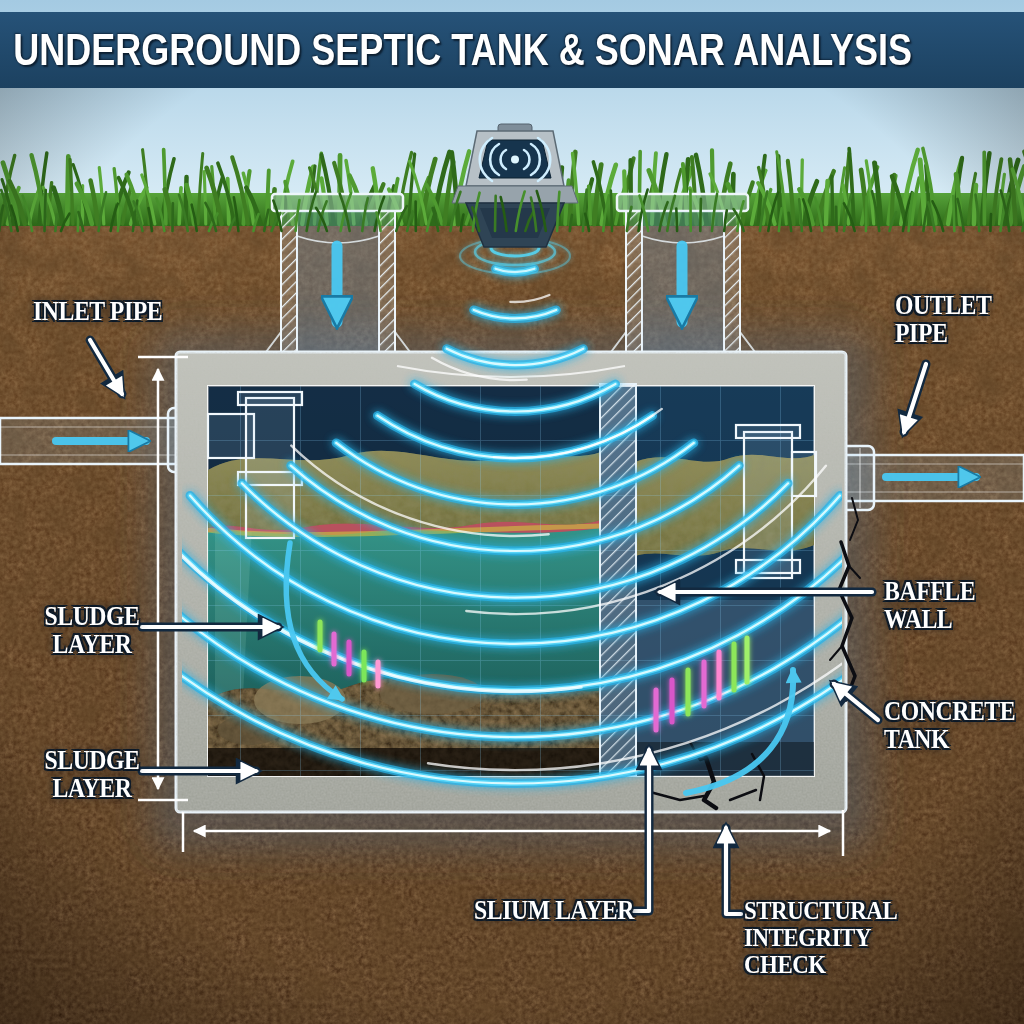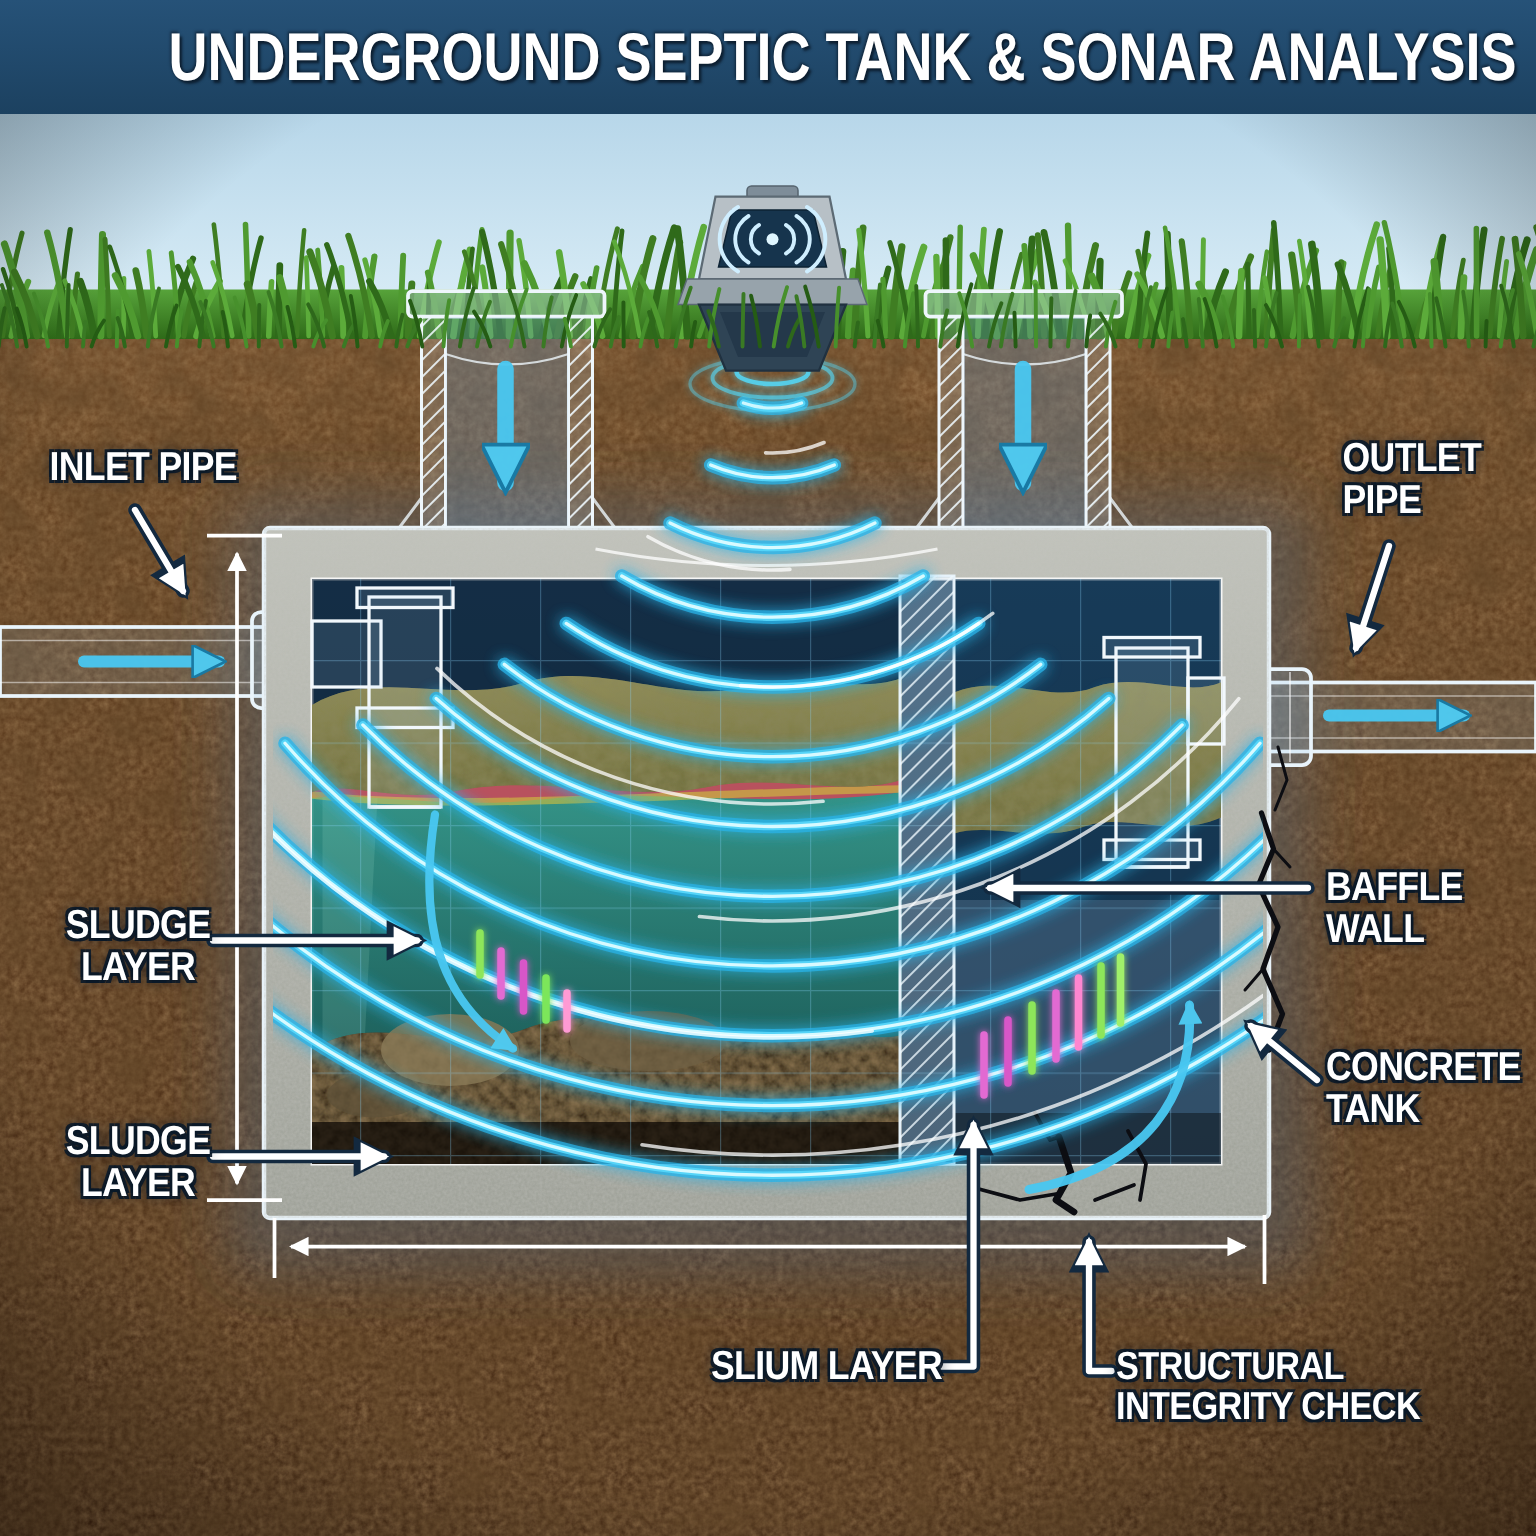--- a/index.html
+++ b/index.html
@@ -1,25 +1,25 @@
 <!DOCTYPE html>
 <html><head>
 <meta charset="utf-8">
 <style>
   html,body{margin:0;padding:0;background:#000;}
   body{width:1024px;height:1024px;position:relative;overflow:hidden;
        font-family:"Liberation Sans",sans-serif;}
   #scene{position:absolute;left:0;top:0;}
-  .banner{position:absolute;left:0;top:0;width:1024px;height:76px;
+  .banner{position:absolute;left:0;top:12px;width:1024px;height:76px;
           background:linear-gradient(#265278,#1c4160);
-          display:flex;align-items:center;justify-content:flex-start;z-index:5;}
+          display:flex;align-items:center;justify-content:flex-end;z-index:5;}
   .title{color:#fff;font-weight:bold;font-size:45px;letter-spacing:0px;
          transform:scaleX(0.8);white-space:nowrap;
          text-shadow:2px 2px 2px rgba(8,20,34,.8),-1px -1px 2px rgba(8,20,34,.6);}
-  #labels{position:absolute;left:0;top:0;width:1024px;height:1024px;z-index:4;pointer-events:none;}
+  #labels{position:absolute;left:0;top:0;width:1024px;height:1024px;z-index:4;pointer-events:none;font-family:Liberation Serif, serif;}
   .label{position:absolute;color:#fff;font-weight:bold;font-size:27px;line-height:1.04;
          letter-spacing:-0.5px;transform:scaleX(0.88);transform-origin:left top;
          text-shadow:2px 2px 0 rgba(10,24,40,.9),-2px 2px 0 rgba(10,24,40,.9),
                      2px -2px 0 rgba(10,24,40,.9),-2px -2px 0 rgba(10,24,40,.9),
                      0 0 10px rgba(10,24,40,.9);}
   .lbl-inlet{left:33px;top:297px;white-space:nowrap;}
   .lbl-outlet{left:895px;top:291px;width:106px;}
   .lbl-sludge1{left:36px;top:602px;width:112px;text-align:center;transform-origin:center top;}
   .lbl-sludge2{left:36px;top:746px;width:112px;text-align:center;transform-origin:center top;}
   .lbl-baffle{left:884px;top:577px;width:130px;}

